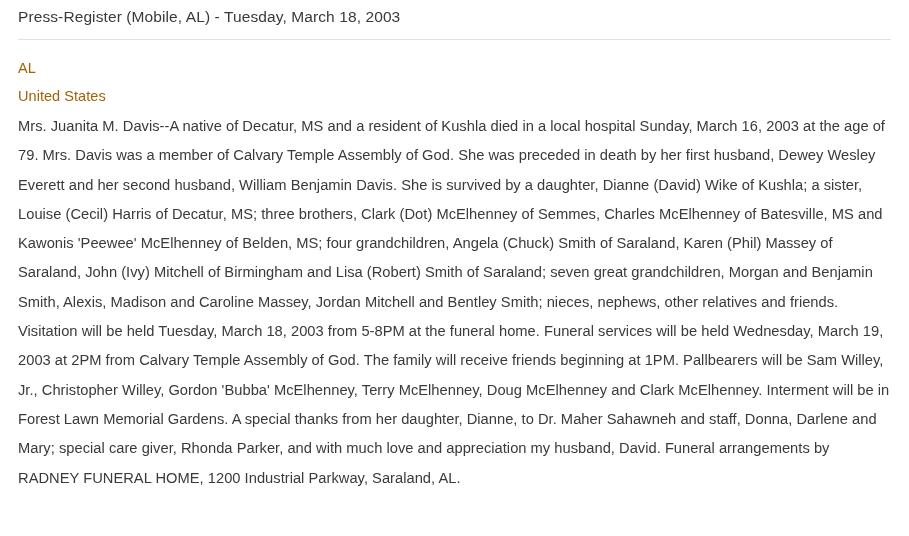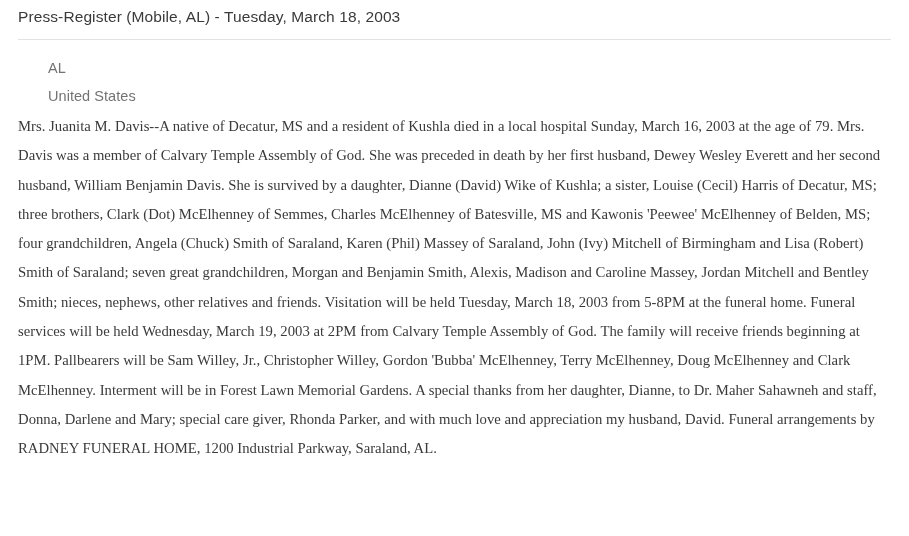--- a/index.html
+++ b/index.html
@@ -27,34 +27,32 @@
     letter-spacing: 0.1px;
   }
   .rule {
     height: 1px;
     background: #e2e2e2;
     width: 873px;
     margin: 0 0 14px 0;
   }
   .meta-line {
     font-size: 14.5px;
-    color: #737373;
+    color: #a16207;
     line-height: 28px;
     letter-spacing: 0.05px;
-    margin-left: 30px;
   }
   .body-text {
     font-size: 14.7px;
     color: #3a3a3a;
     line-height: 29.3px;
     letter-spacing: 0.02px;
     text-align: left;
     margin-top: 2px;
     max-width: 878px;
-    font-family: Liberation Serif, serif;
   }
 </style>
 </head>
 <body>
 
 <div class="page">
   <div class="headline">Press-Register (Mobile, AL) - Tuesday, March 18, 2003</div>
   <div class="rule"></div>
   <div class="meta-line">AL</div>
   <div class="meta-line">United States</div>

